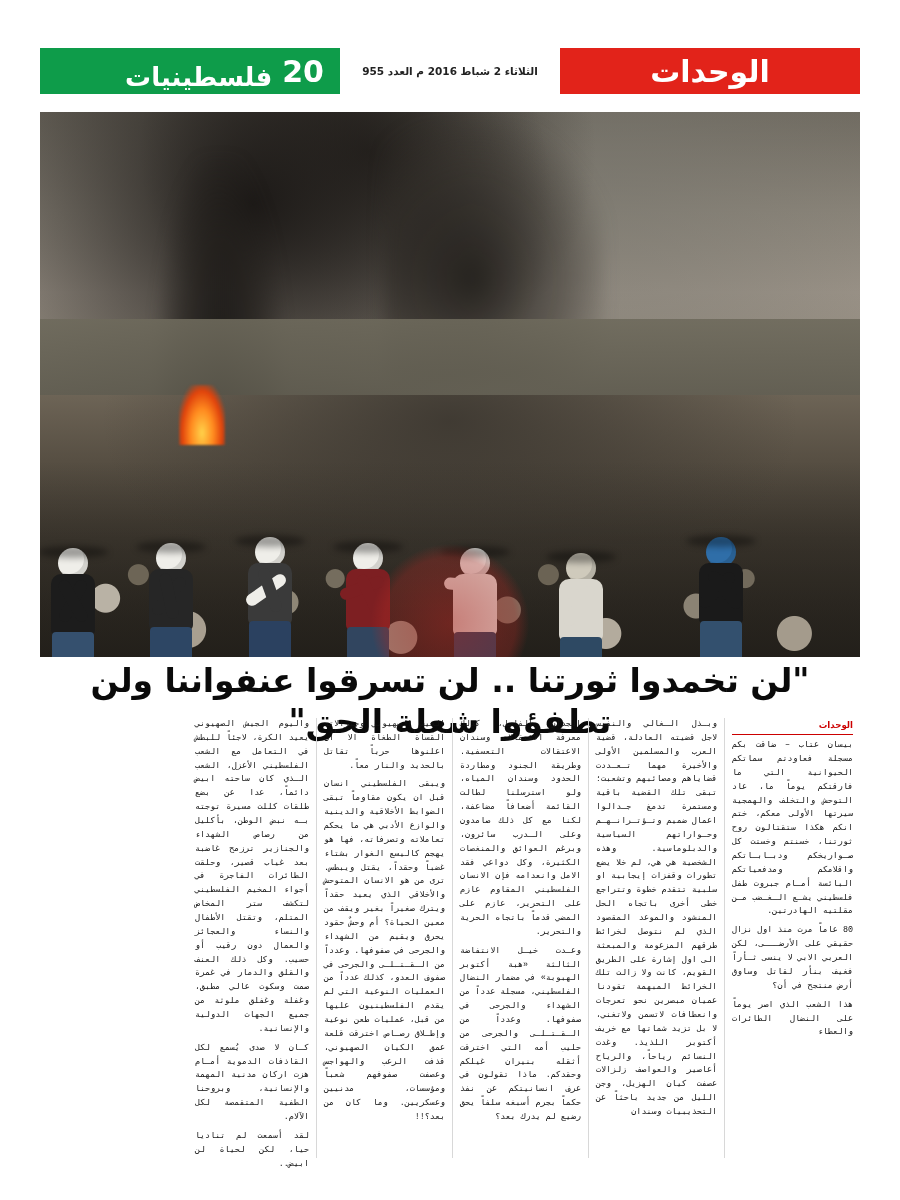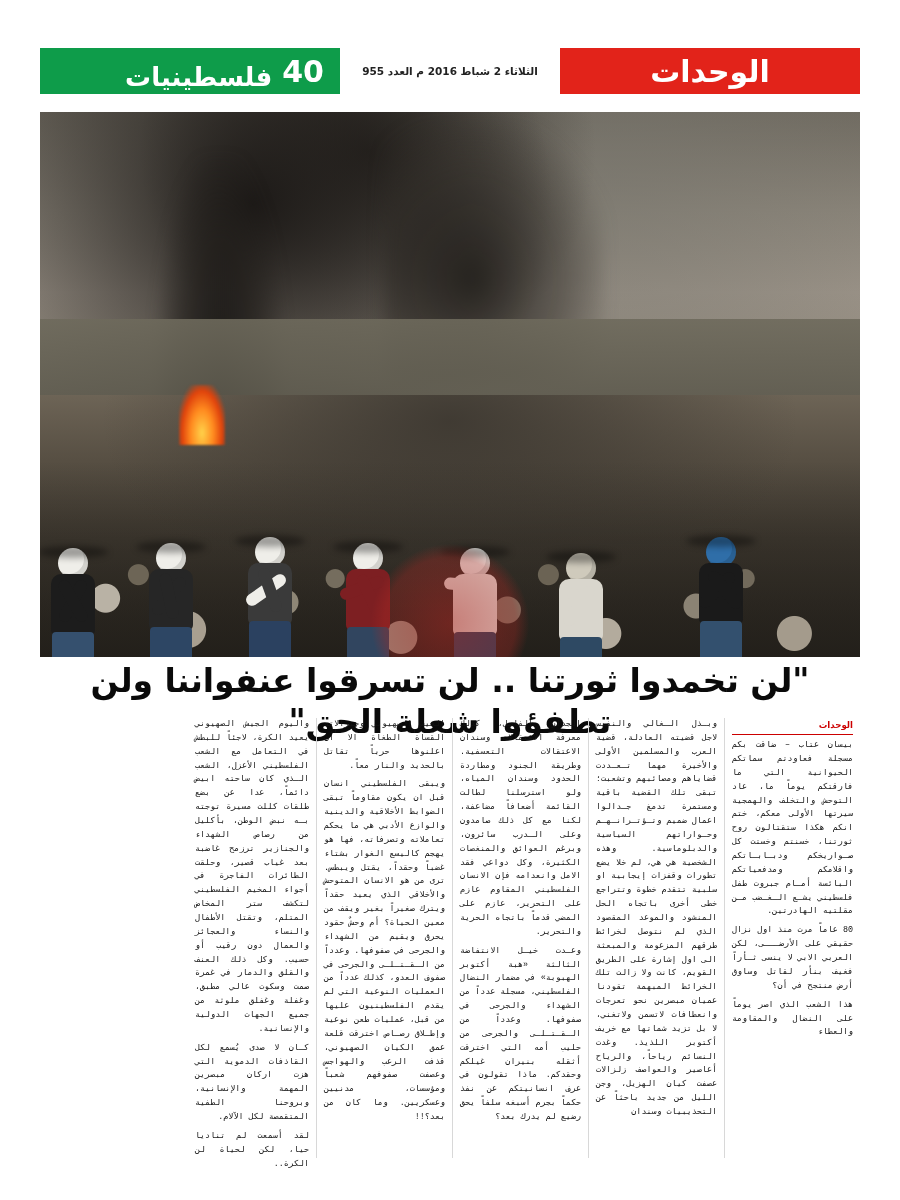--- a/index.html
+++ b/index.html
@@ -149,21 +149,21 @@
     position:absolute;left:40px;top:1168px;width:820px;height:1px;background:#fff;
   }
 </style>
 </head>
 <body>
 
 <div class="page">
 
   <div class="masthead">
     <div class="mast-green">
-      <span class="num">40</span>
+      <span class="num">20</span>
       <span class="word">فلسطينيات</span>
     </div>
     <div class="mast-mid">
       <span class="dateline">الثلاثاء 2 شباط 2016 م العدد 955</span>
     </div>
     <div class="mast-red">
       <span class="logo">الوحدات</span>
     </div>
   </div>
 
@@ -238,39 +238,39 @@
   </div>
 
   <div class="headline">"لن تخمدوا ثورتنا .. لن تسرقوا عنفواننا ولن تطفؤوا شعلة الحق"</div>
 
   <div class="cols">
 
     <div class="col">
       <div class="kicker">الوحدات</div>
       <p>بيسان عتاب – ضاقت بكم مسجلة فعاودتم سماتكم الحيوانية التي ما فارقتكم يوماً ما، عاد التوحش والتخلف والهمجية سيرتها الأولى معكم، ختم انكم هكذا ستقتالون روح ثورتنا، خسنتم وخستت كل صـواريخكم ودبـابـاتكم واقلامكم ومدفعياتكم البائسة أمـام جبروت طفل فلسطيني يشـع الـغـضب مـن مقلتيه الهادرتين.</p>
       <p>80 عاماً مرت منذ اول نزال حقيقي على الأرضـــى، لكن العربي الابي لا ينسى ثـأراً فغيف بنأر لقاتل وساوق أرض منتجح في أن؟</p>
-      <p>هذا الشعب الذي اصر يوماً على النضال والمقاومة والعطاء</p>
+      <p>هذا الشعب الذي اصر يوماً على النضال الطائرات والعطاء</p>
     </div>
 
     <div class="col">
       <p>وبـذل الـغالي والنفيس لاجل قضيته العادلة، قضية العرب والمسلمين الأولى والأخيرة مهما تـعـددت قضاياهم ومصائبهم وتشعبت؛ تبقى تلك القضية باقية ومستمرة تدمغ جـدالوا اعمال ضميم وتـؤتـرانـهـم وحـواراتهم السياسية والدبلوماسية. وهذه الشخصية هي هي، لم خلا يضع تطورات وقفزات إيجابية او سلبية تتقدم خطوة وتتراجع خطى أخرى باتجاه الحل المنشود والموعد المقصود الذي لم نتوصل لخرائط طرقهم المزعومة والمبعثة الى اول إشارة على الطريق القويم، كانت ولا زالت تلك الخرائط المبهمة تقودنا عميان مبصرين نحو تعرجات وانعطافات لاتسمن ولاتغني، لا بل تزيد شماتها مع خريف أكتوبر اللذيذ. وغدت النسائم رياحاً، والرياح أعاصير والعواصف زلزالات عصفت كيان الهزيل، وجن الليل من جديد باحثاً عن التحذيبيات وسندان</p>
     </div>
 
     <div class="col">
       <p>الجدار الفاصل، كذلك معرفة الاعتقالات وسندان الاعتقالات التعسفية. وطريقة الجنود ومطاردة الحدود وسندان المياه، ولو استرسلنا لطالت القائمة أضعافاً مضاعفة، لكنا مع كل ذلك صامدون وعلى الـدرب سائرون، وبرغم العوائق والمنغصات الكثيرة، وكل دواعي فقد الامل وانعدامه فإن الانسان الفلسطيني المقاوم عازم على التحرير، عازم على المضي قدماً باتجاه الحرية والتحرير.</p>
       <p>وعـدت خيـل الانتفاضة الثالثة «هبة أكتوبر الهبوبة» في مضمار النضال الفلسطيني، مسجلة عدداً من الشهداء والجرحى في صفوفها. وعدداً من الـقـتـلـى والجرحى من حليب أمه التي اخترقت أثقله بنيران غيلكم وحقدكم. ماذا تقولون في عرف انسانيتكم عن نفذ حكماً بجرم أسبغه سلفاً يحق رضيع لم يدرك بعد؟</p>
     </div>
 
     <div class="col">
       <p>الجيش الصهيوني وجنرالاته القساة الطغاة الا أن اعلنوها حرباً تقاتل بالحديد والنار معاً.</p>
       <p>ويبقى الفلسطيني انسان قبل ان يكون مقاوماً تبقى الضوابط الأخلاقية والدينية والوازع الأدبي هي ما يحكم تعاملاته وتصرفاته، فها هو يهجم كاليسع الغوار بشتاء غضباً وحقداً، يقتل ويبطس. ترى من هو الانسان المتوحش والأخلاقي الذي يعيد حقداً ويترك صغيراً بغير ويقف من معين الحياة؟ أم وحشٌ حقود يحرق ويقيم من الشهداء والجرحى في صفوفها. وعدداً من الـقـتـلـى والجرحى في صفوف العدو، كذلك عدداً من العمليات النوعية التي لم يقدم الفلسطينيون عليها من قبل، عمليات طعن نوعية وإطـلاق رصـاص اخترقت قلعة عمق الكيان الصهيوني، قذفت الرعب والهواجس وعصفت صفوفهم شعباً ومؤسسات، مدنيين وعسكريين. وما كان من بعد؟!!</p>
     </div>
 
     <div class="col first">
       <p>واليوم الجيش الصهيوني يعيد الكرة، لاجئاً للبطش في التعامل مع الشعب الفلسطيني الأعزل، الشعب الـذي كان ساحته ابيض دائماً، عدا عن بضع طلقات كللت مسيرة توجته بـه نبض الوطن، بأكليل من رصاص الشهداء والجنازير ترزمح غاضبة بعد غياب قصير، وحلقت الطائرات الفاجرة في أجواء المخيم الفلسطيني لتكشف ستر المخاض المتلم، وتقتل الأطفال والنساء والعجائز والعمال دون رقيب أو حسيب. وكل ذلك العنف والقلق والدمار في غمرة صمت وسكوت عالي مطبق، وغفلة وغفلق ملوثة من جميع الجهات الدولية والإنسانية.</p>
-      <p>كـان لا صدى يُسمع لكل القاذفات الدموية التي هزت اركان مبصرين المهمة والإنسانية، وبروحنا الطفية المتقمصة لكل الآلام.</p>
-      <p>لقد أسمعت لم تناديا حيا، لكن لحياة لن الكرة..</p>
+      <p>كـان لا صدى يُسمع لكل القاذفات الدموية أمـام هزت اركان مدنية المهمة والإنسانية، وبروحنا الطفية المتقمصة لكل الآلام.</p>
+      <p>لقد أسمعت لم تناديا حيا، لكن لحياة لن ابيض..</p>
     </div>
 
   </div>
 
   <div class="footer-rule"></div>
 </div>
 
 </body></html>

